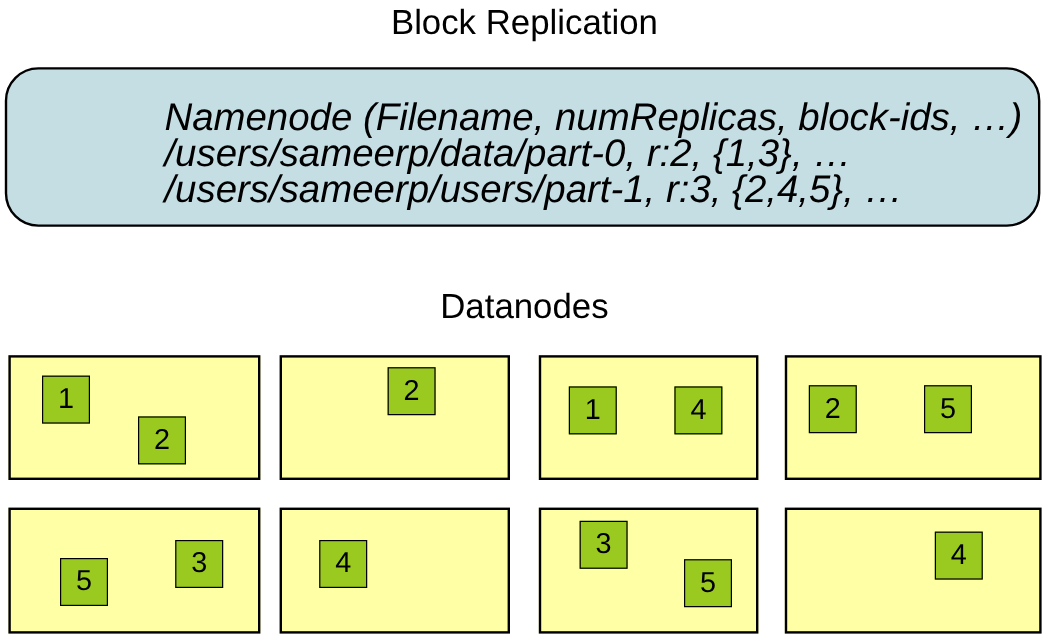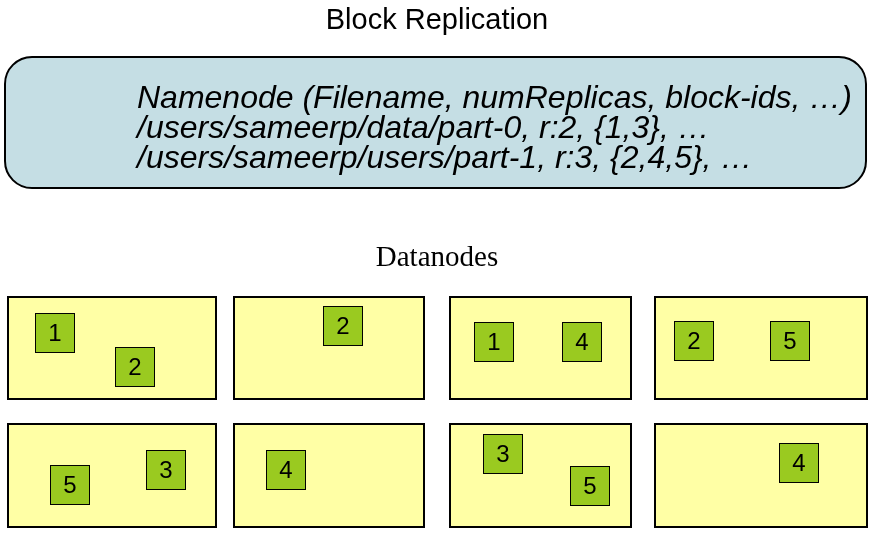--- a/index.html
+++ b/index.html
@@ -20,21 +20,21 @@
     position: absolute;
     left: 0;
     right: 0;
     text-align: center;
     font-size: 29px;
     line-height: 1.1;
     color: var(--text, #000000);
     white-space: nowrap;
   }
   .heading.title { top: 4px; }
-  .heading.subtitle { top: 241px; font-family: Liberation Serif, serif; }
+  .heading.subtitle { top: 241px; }
   .namenode {
     position: absolute;
     box-sizing: border-box;
     background: var(--namenode-fill, #c5dee4);
     border: 2px solid var(--outline, #000000);
     border-radius: 28px;
     padding: 24px 10px 0 131px;
   }
   .nn-line {
     font-size: 32px;

